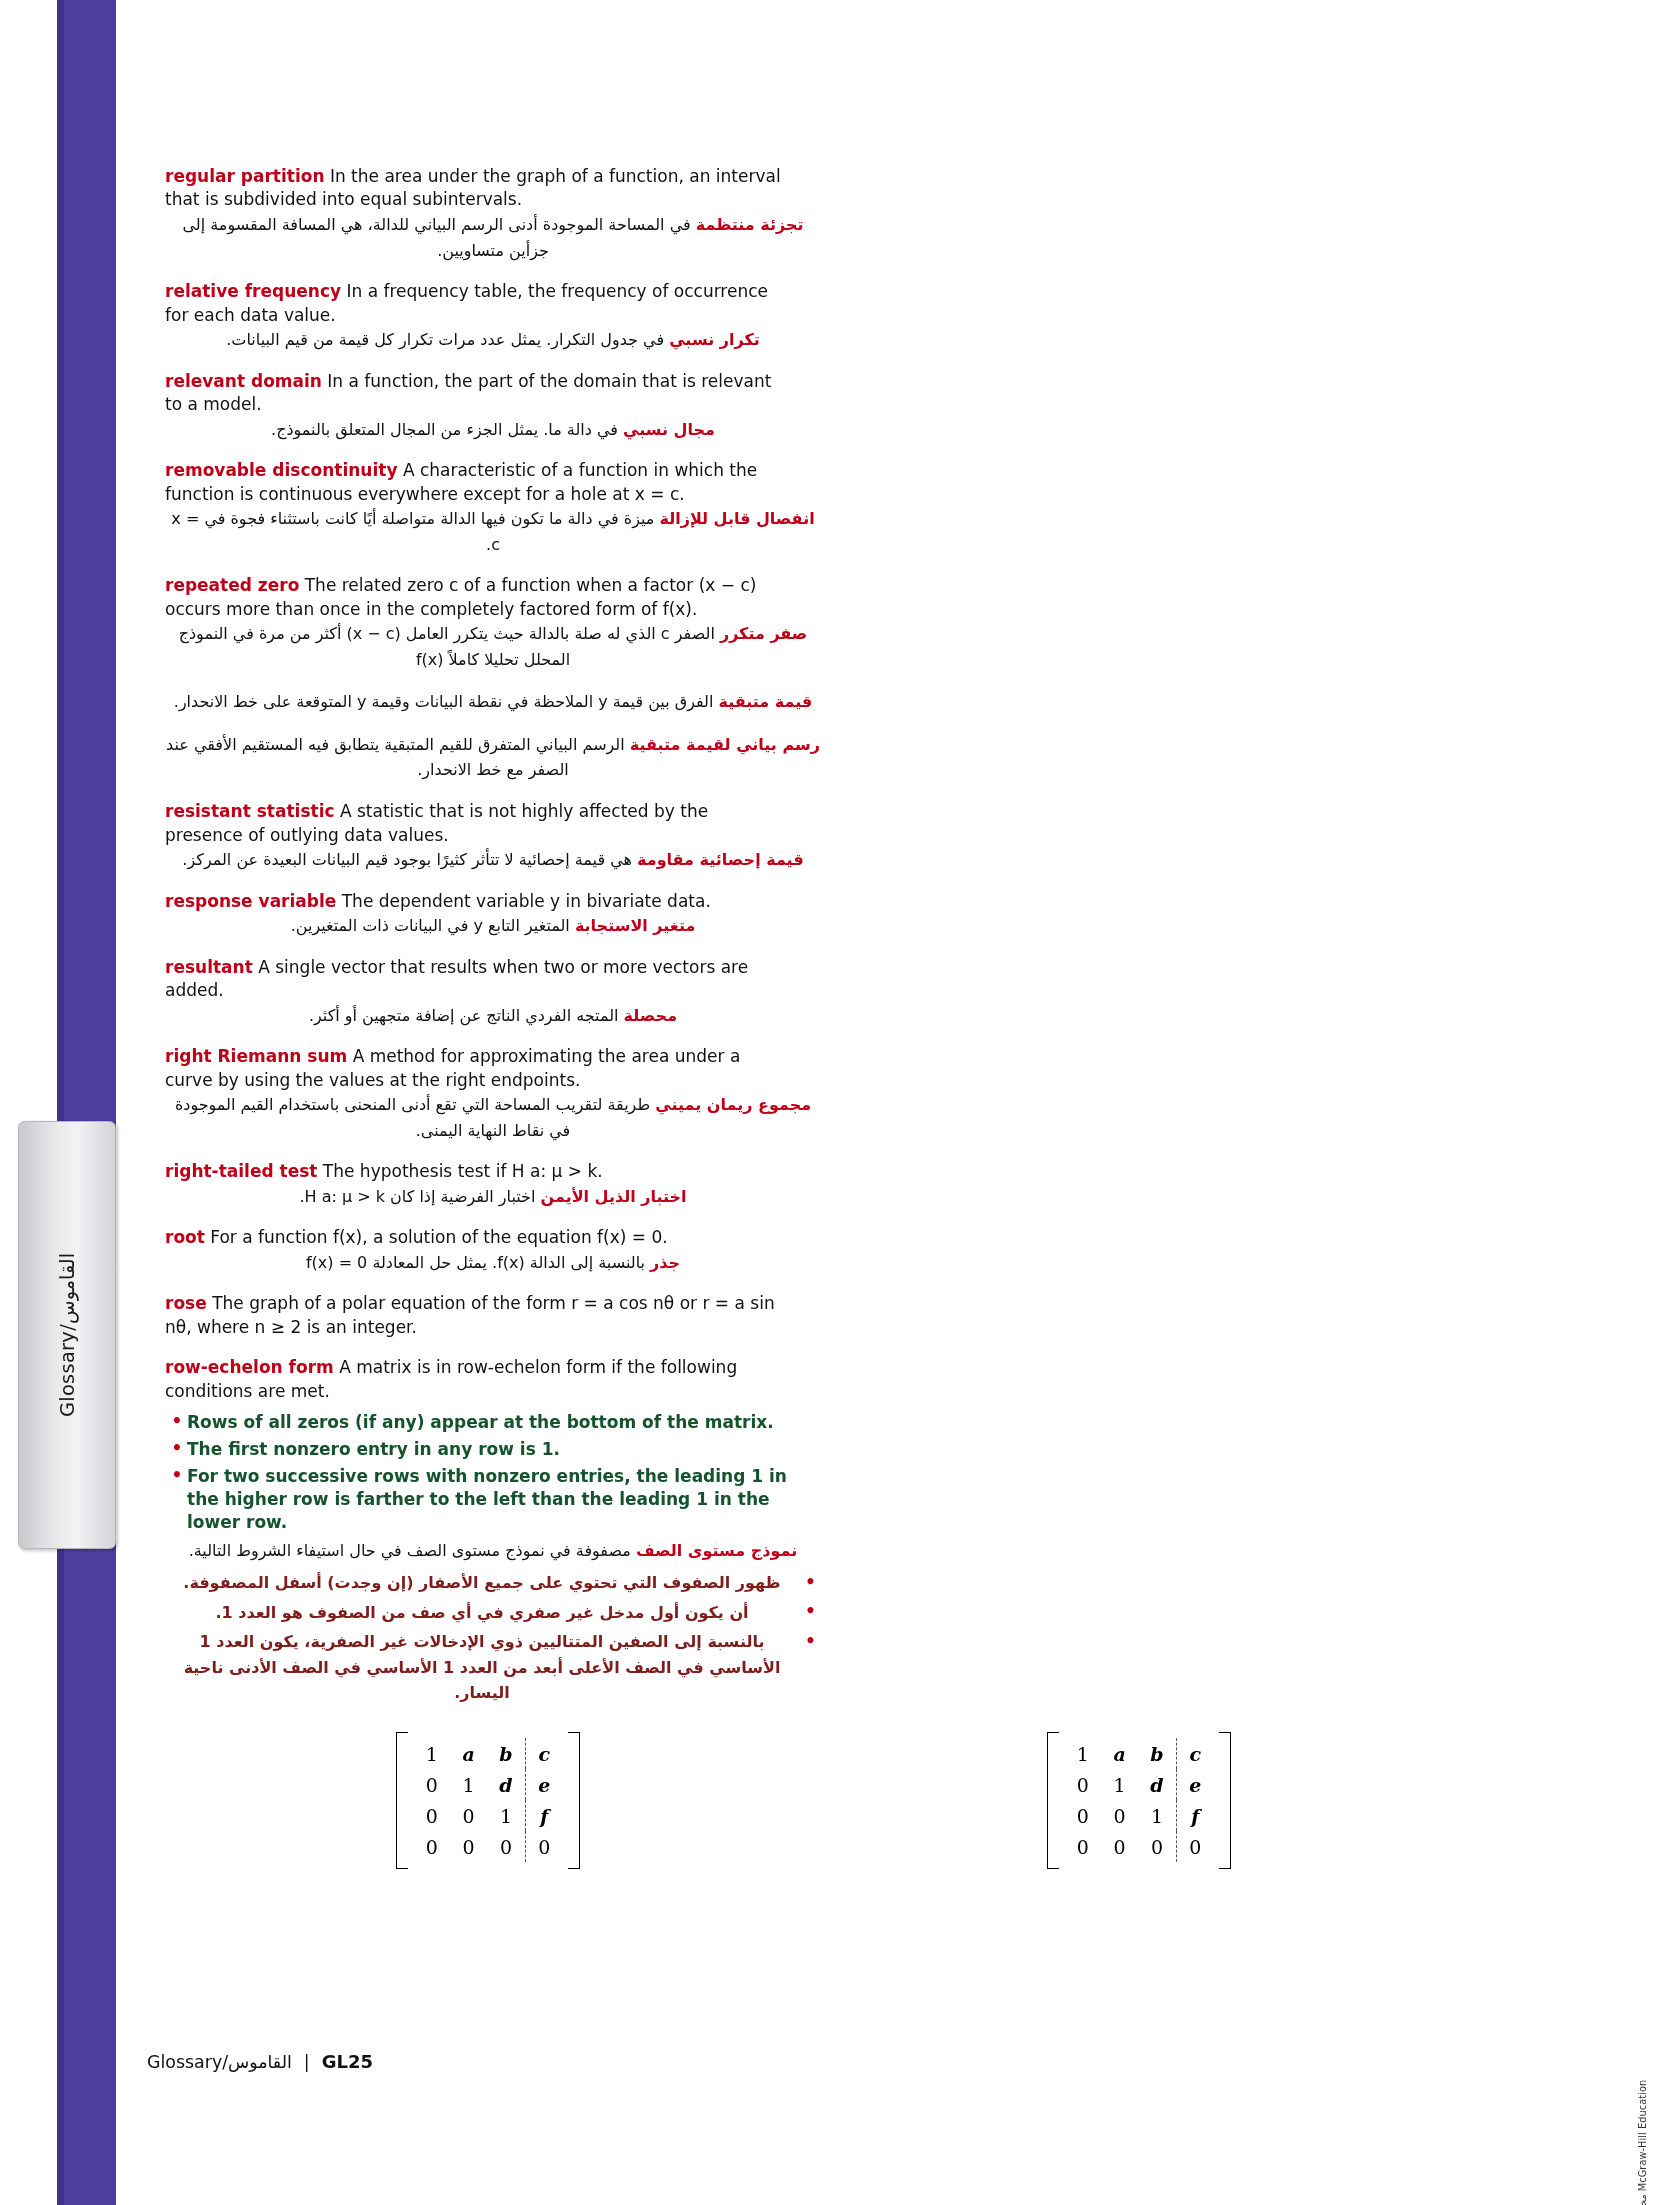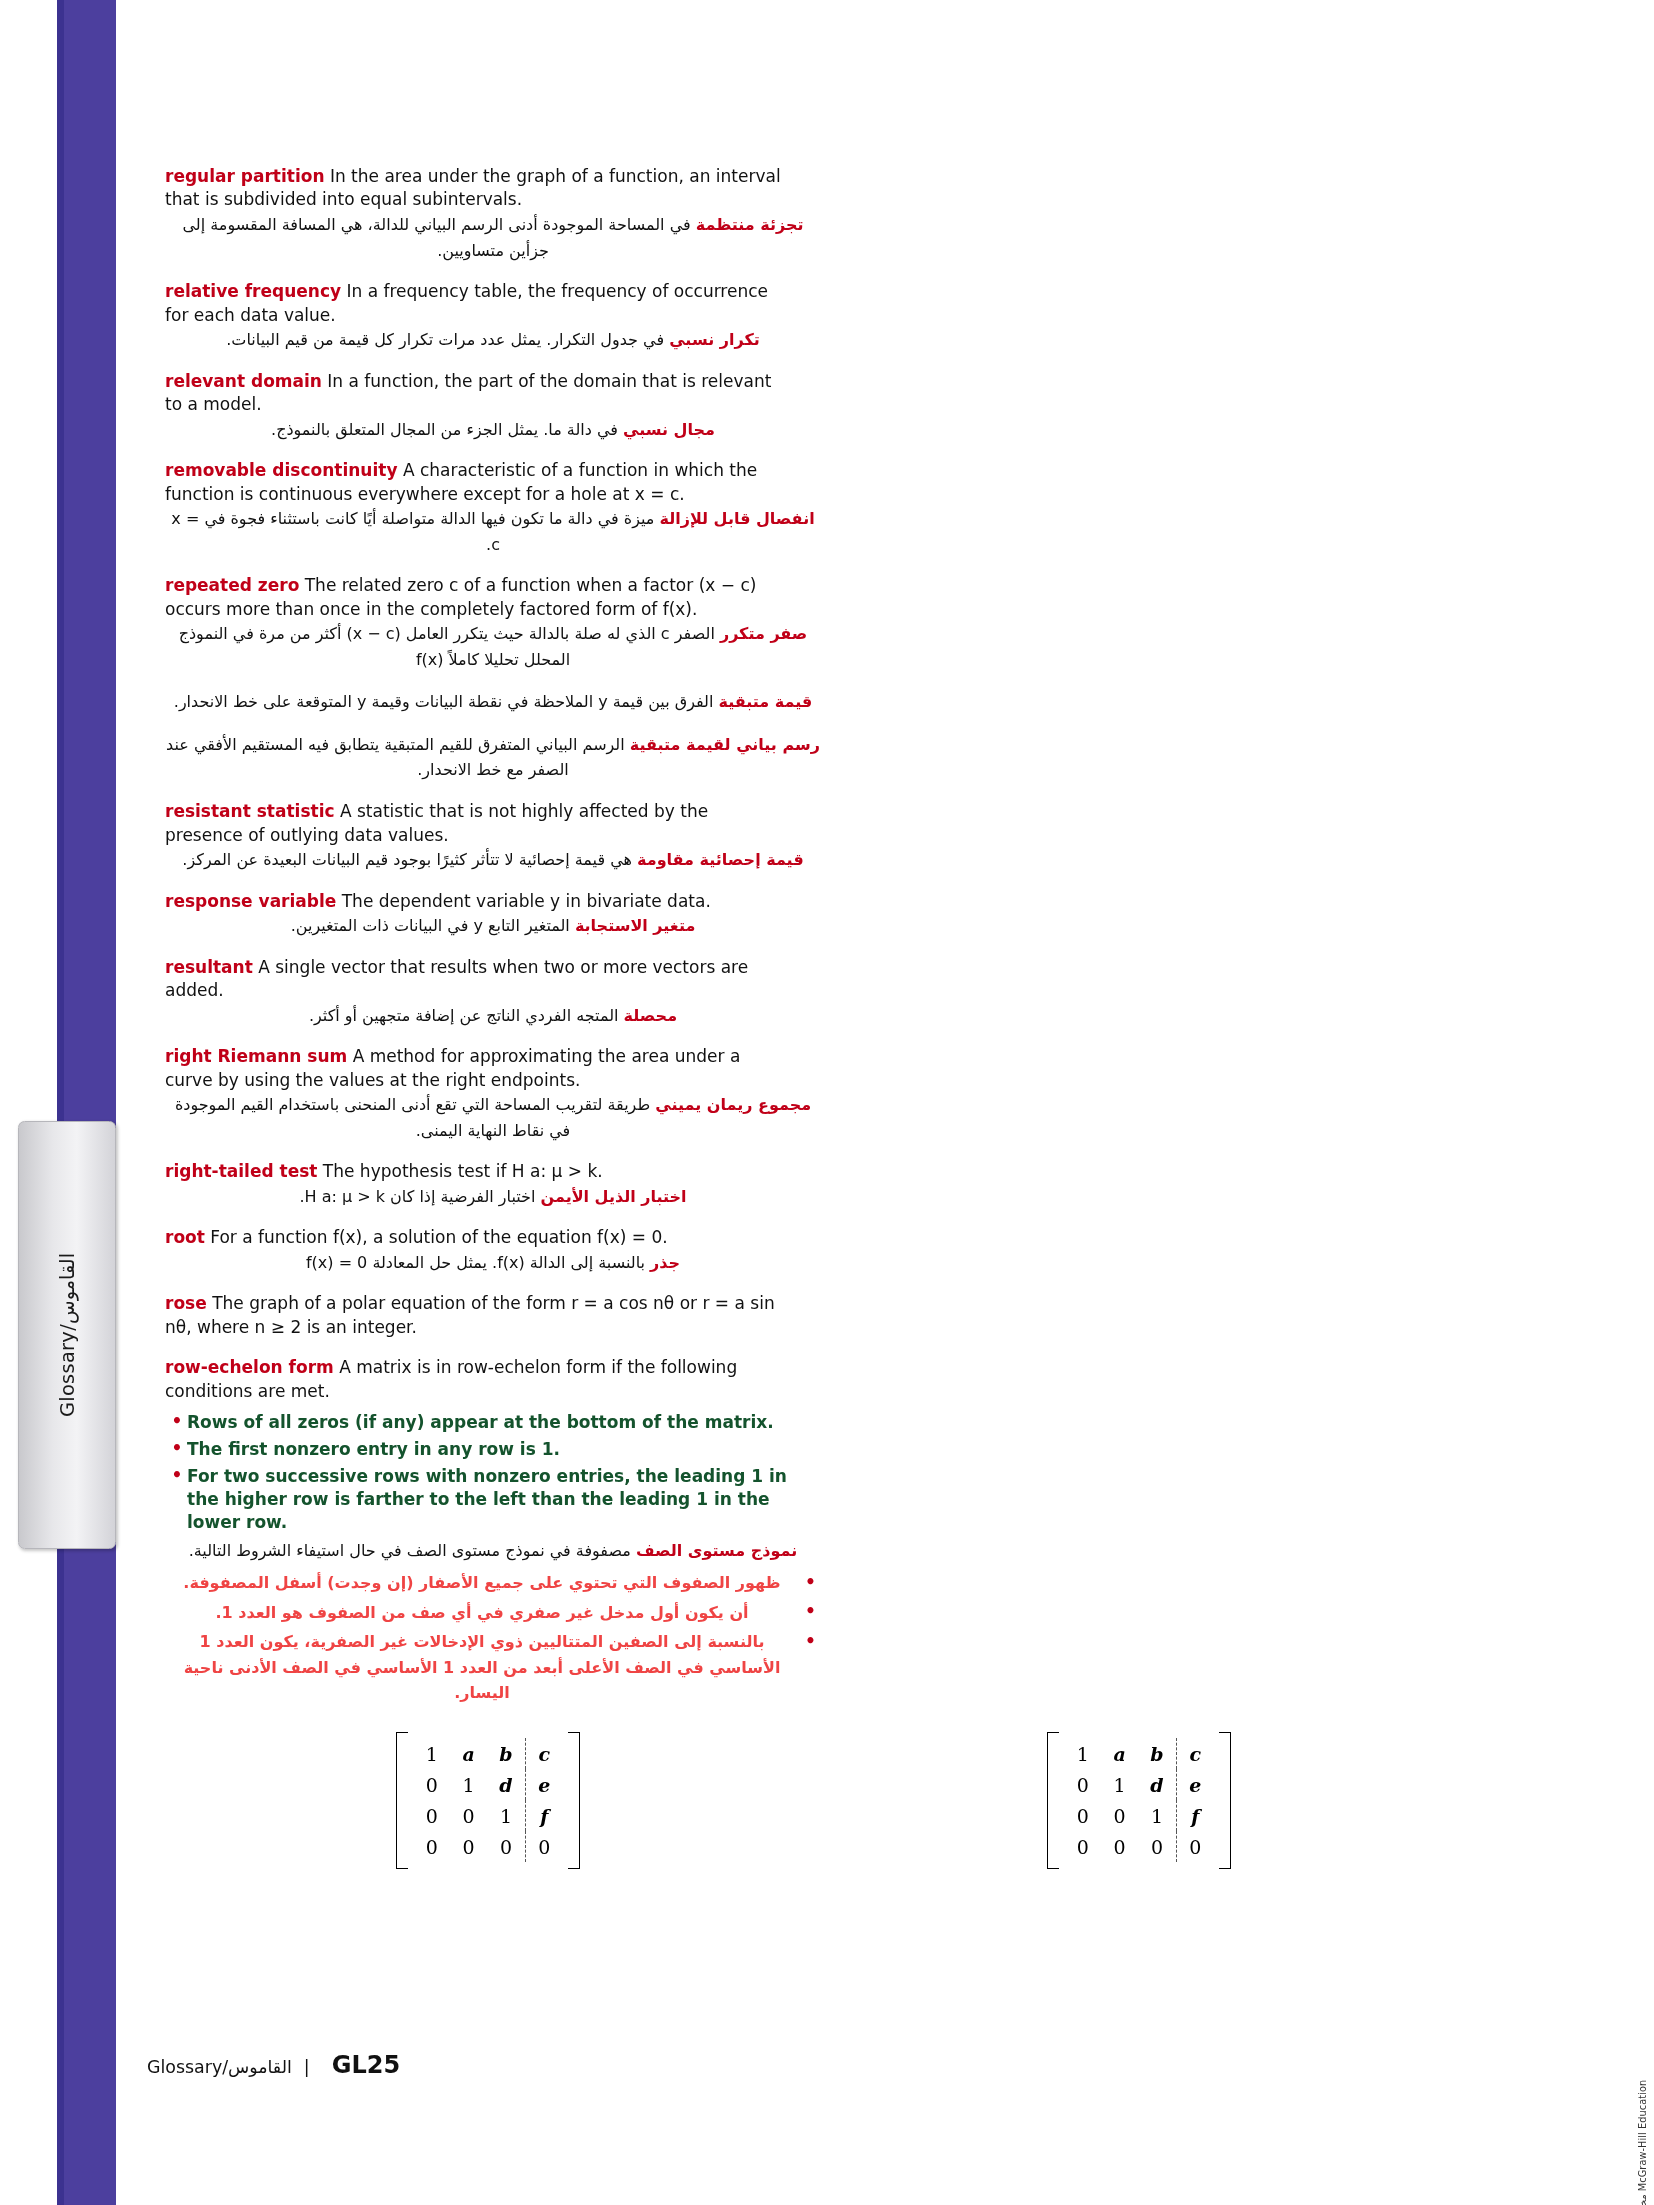--- a/index.html
+++ b/index.html
@@ -142,21 +142,21 @@
   .bullets-ar {
     margin: 6.5px 0 0 0;
     padding: 0;
     list-style: none;
     direction: rtl;
   }
   .bullets-ar li {
     position: relative;
     padding-right: 22px;
     margin-bottom: 3.9px;
-    color: #ef4444;
+    color: #7f1d1d;
     font-weight: bold;
     font-size: 16px;
     line-height: 1.6;
   }
   .bullets-ar li::before {
     content: "•";
     position: absolute;
     right: 5.2px;
     top: -1.3px;
     font-size: 17px;
@@ -216,22 +216,22 @@
   .footer {
     position: absolute;
     left: 147px;
     top: 2051px;
     font-size: 17.4px;
     color: #111;
     font-family: "DejaVu Sans", sans-serif;
   }
   .footer .pg {
     font-weight: bold;
-    font-size: 24px;
-    margin-left: 10px;
+    font-size: 18px;
+    margin-left: 0;
   }
   .footer .sep {
     margin: 0 6.5px;
     color: #111;
   }
 </style>
 </head>
 <body>
 
 <div class="left-band"></div>

